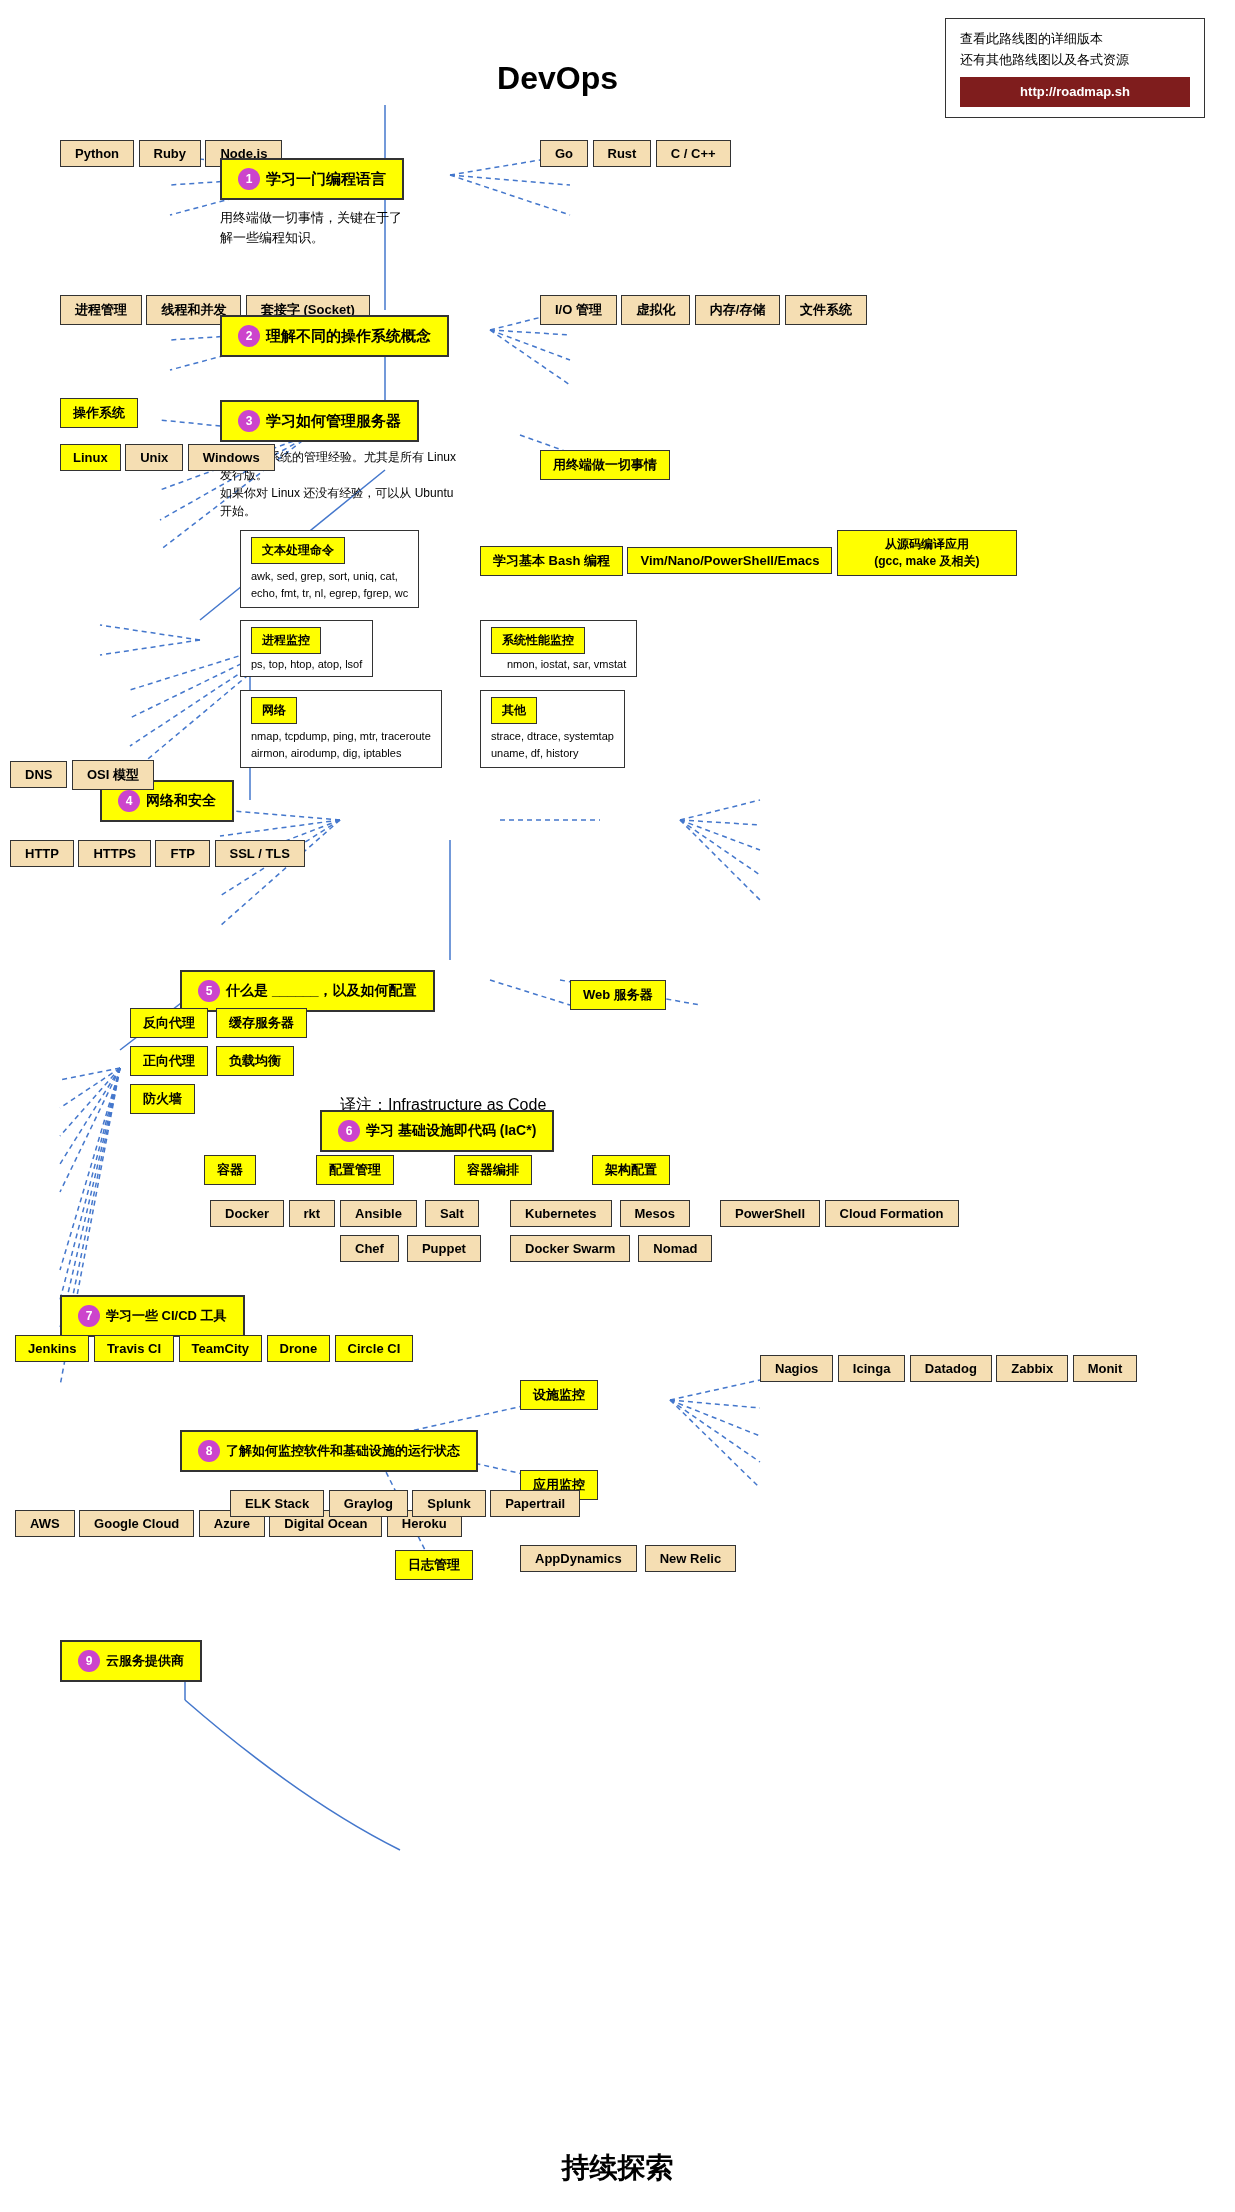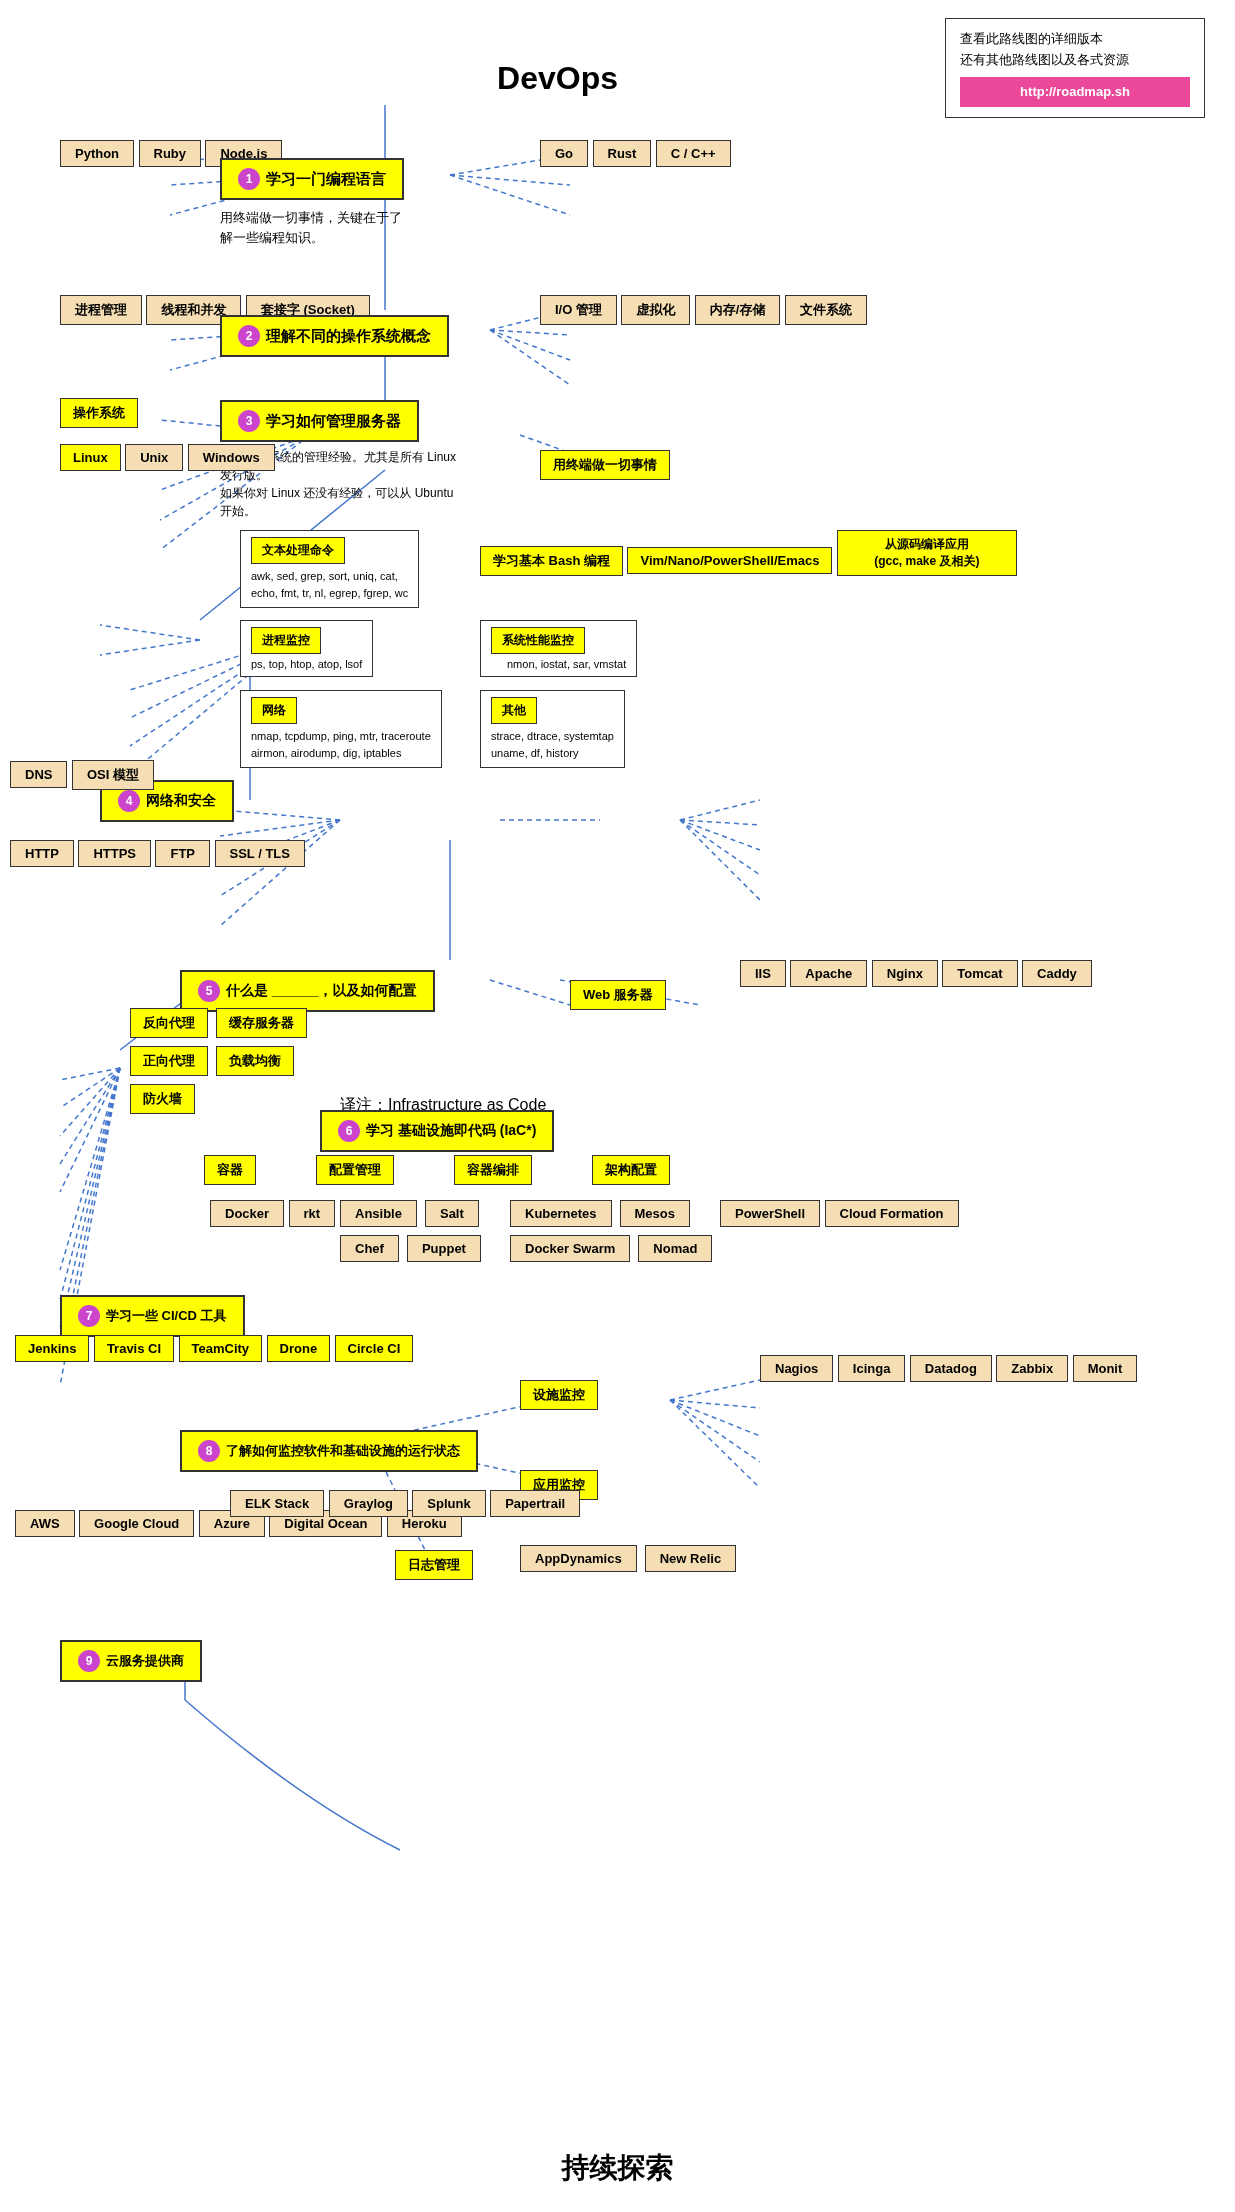--- a/index.html
+++ b/index.html
@@ -32,21 +32,21 @@
       right: 30px;
       border: 1.5px solid #333;
       padding: 10px 14px;
       font-size: 13px;
       line-height: 1.6;
       background: #fff;
       width: 260px;
     }
     .info-box-link {
       display: block;
-      background: #ec4899;
+      background: #7f1d1d;
       color: #fff;
       text-align: center;
       padding: 5px 10px;
       margin-top: 6px;
       font-size: 13px;
       font-weight: bold;
     }
     
     .node-yellow {
       background: #ffff00;
@@ -357,27 +357,20 @@
     </div>
     <div>
       <div class="node-yellow">防火墙</div>
     </div>
   </div>
 
   <div style="position:absolute; top:980px; left:570px;">
     <div class="node-yellow">Web 服务器</div>
   </div>
 
-  <div style="position:absolute; top:960px; left:740px;">
-    <div class="node-tan" style="margin-bottom:8px;">IIS</div>
-    <div class="node-tan" style="margin-bottom:8px;">Apache</div>
-    <div class="node-tan" style="margin-bottom:8px;">Nginx</div>
-    <div class="node-tan" style="margin-bottom:8px;">Tomcat</div>
-    <div class="node-tan">Caddy</div>
-  </div>
 
   <div style="position:absolute; top:1095px; left:340px;">译注：Infrastructure as Code</div>
   <div style="position:absolute; top:1110px; left:320px;">
     <div class="section-header" style="font-size:14px;">
       <span class="numbered-badge">6</span>
       <span>学习 基础设施即代码 (IaC*)</span>
     </div>
   </div>
 
   <div style="position:absolute; top:1155px; left:204px; display:flex; gap:60px;">

